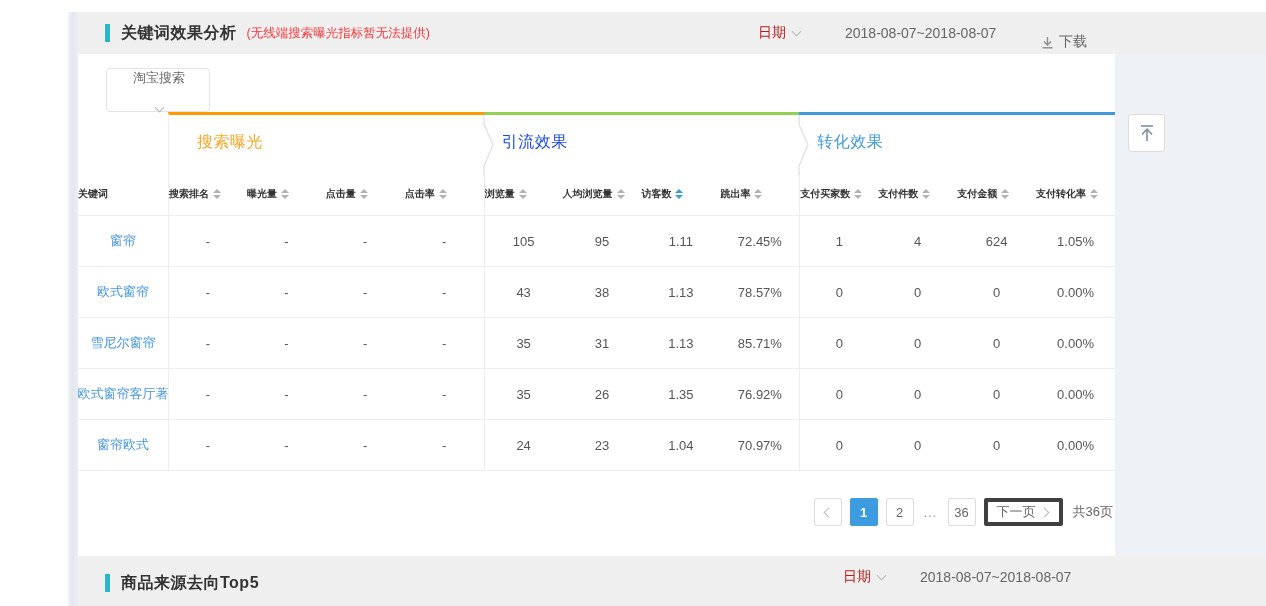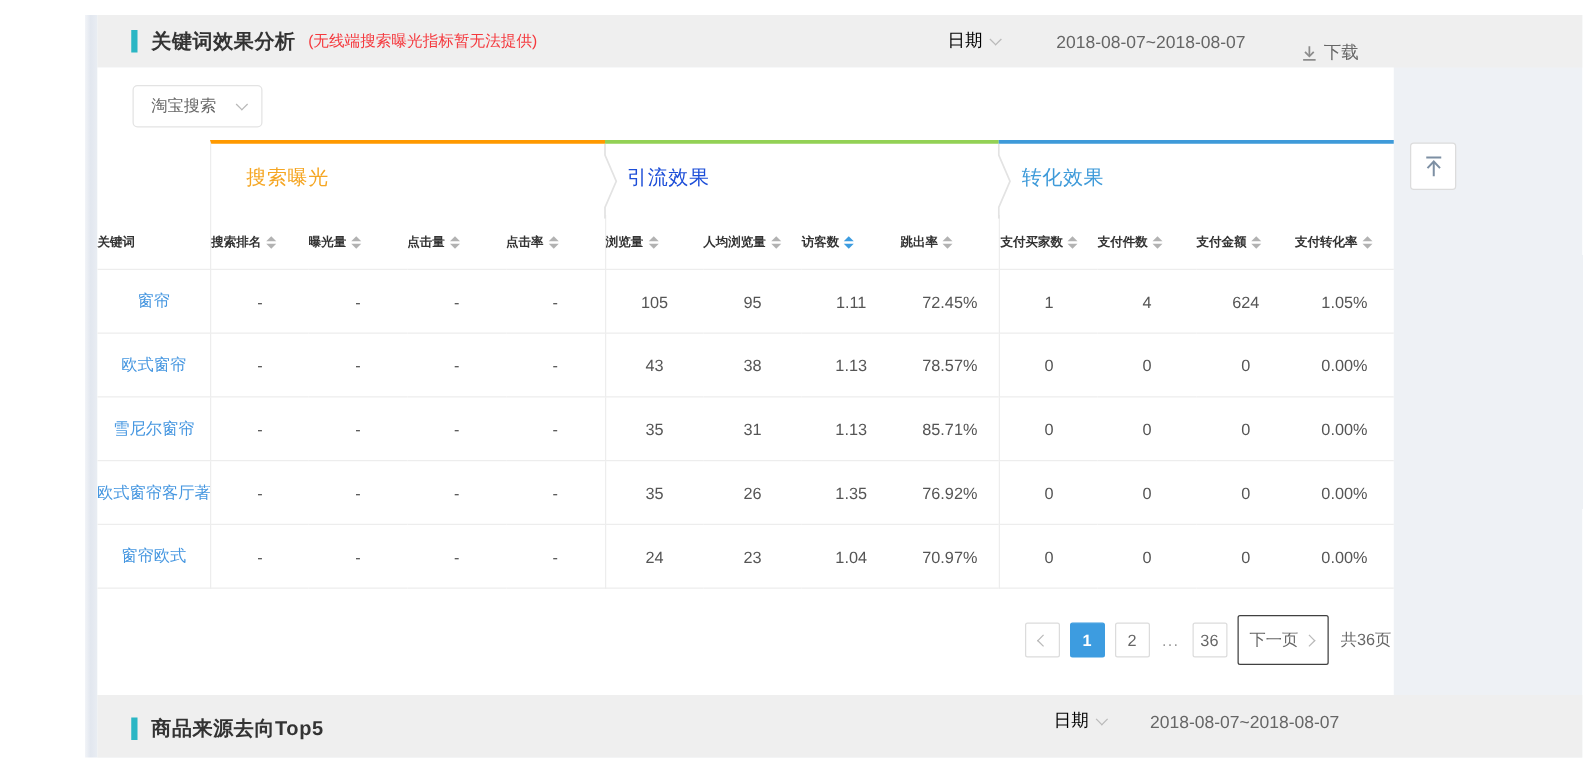--- a/index.html
+++ b/index.html
@@ -14,37 +14,37 @@
   .content { position:absolute; left:78px; top:0; width:1188px; height:606px; background:#eef1f5; }
 
   
   .top-band { position:absolute; left:0; top:0; width:1188px; height:42px; background:#efefef; }
   .sec-title { position:absolute; left:27px; top:0; height:42px; display:flex; align-items:center; gap:11px; }
   .teal-bar { width:5px; height:18px; background:#2bb6c4; }
   .sec-title h1 { font-size:16px; font-weight:bold; color:#333; letter-spacing:0.5px; }
   .note { font-size:12.5px; color:#f5383d; margin-left:-1px; }
 
   .date-trigger { position:absolute; top:0; height:42px; display:flex; align-items:center; gap:7px;
-    font-size:14px; color:#000000; cursor:pointer;justify-content:space-between; }
+    font-size:14px; color:#b91c1c; cursor:pointer;justify-content:space-between; }
   .band-date { position:absolute; top:0; height:42px; display:flex; align-items:center;
     font-size:14px; color:#666; }
   .download { position:absolute; left:963px; top:0; height:60px; display:flex; align-items:center; gap:5px;
     font-size:14px; color:#666; cursor:pointer; }
 
   .chev { display:inline-block; width:7px; height:7px; border:solid #b9b9b9; border-width:0 1.4px 1.4px 0; }
   .chev.down { transform:rotate(45deg); margin-top:-4px; }
   .chev.left { transform:rotate(135deg); margin-left:2px; }
   .chev.right { transform:rotate(-45deg); margin-right:2px; }
 
   
   .card { position:absolute; left:0; top:42px; width:1037px; height:502px; background:#ffffff; }
 
-  .select { position:absolute; left:28px; top:14px; width:104px; height:34px; background:#fff;
+  .select { position:absolute; left:28px; top:14px; width:104px; height:44px; background:#fff;
     border:1px solid #e3e3e3; border-radius:4px; display:flex; align-items:center;
-    padding:0 12px 0 14px; cursor:pointer; }
+    padding:0 12px 0 14px; cursor:pointer;flex-direction:column; }
   .select .sel-val { font-size:13px; color:#666; flex:1; }
 
   
   .tbl { position:absolute; left:0; top:58px; width:1037px; display:grid;
     grid-template-columns:90px repeat(12,1fr); grid-template-rows:60px 44px repeat(5,51px); }
 
   .ghead { position:relative; border-top:3px solid transparent; }
   .g1 { grid-column:2 / span 4; border-left:1px solid #ededed; }
   .g2 { grid-column:6 / span 4; }
   .g3 { grid-column:10 / span 4; }
@@ -66,21 +66,21 @@
   .sort.active .up { border-bottom-color:#3d9ce0; }
   .sort.active .dn { border-top-color:#3d9ce0; }
 
   
   .pager { position:absolute; right:2px; top:444px; height:28px; display:flex; align-items:center; gap:8px; }
   .pg-btn { min-width:28px; height:28px; background:#fff; border:1px solid #dcdcdc; border-radius:2px;
     font-size:13px; color:#666; display:flex; align-items:center; justify-content:center;
     cursor:pointer; font-family:inherit; }
   .pg-btn.active { background:#3d9ce0; border-color:#3d9ce0; color:#fff; font-weight:bold; }
   .pg-ellipsis { font-size:13px; color:#999; width:18px; text-align:center; letter-spacing:1px; }
-  .pg-next { height:40px; background:#fff; border:1px solid #404040; border-radius:2px; padding:0 9px;
+  .pg-next { height:28px; background:#fff; border:4px solid #404040; border-radius:2px; padding:0 9px;
     font-size:13px; color:#666; display:flex; align-items:center; gap:5px; cursor:pointer; font-family:inherit; }
   .pg-total { font-size:13px; color:#666; margin-left:2px; }
 
   
   .backtop { position:absolute; left:1050px; top:102px; width:37px; height:38px; background:#fff;
     border:1px solid #dcdcdc; border-radius:3px; display:flex; align-items:center; justify-content:center;
     cursor:pointer; }
 
   
   .bottom-band { position:absolute; left:0; top:544px; width:1188px; height:54px; background:#efefef; }

